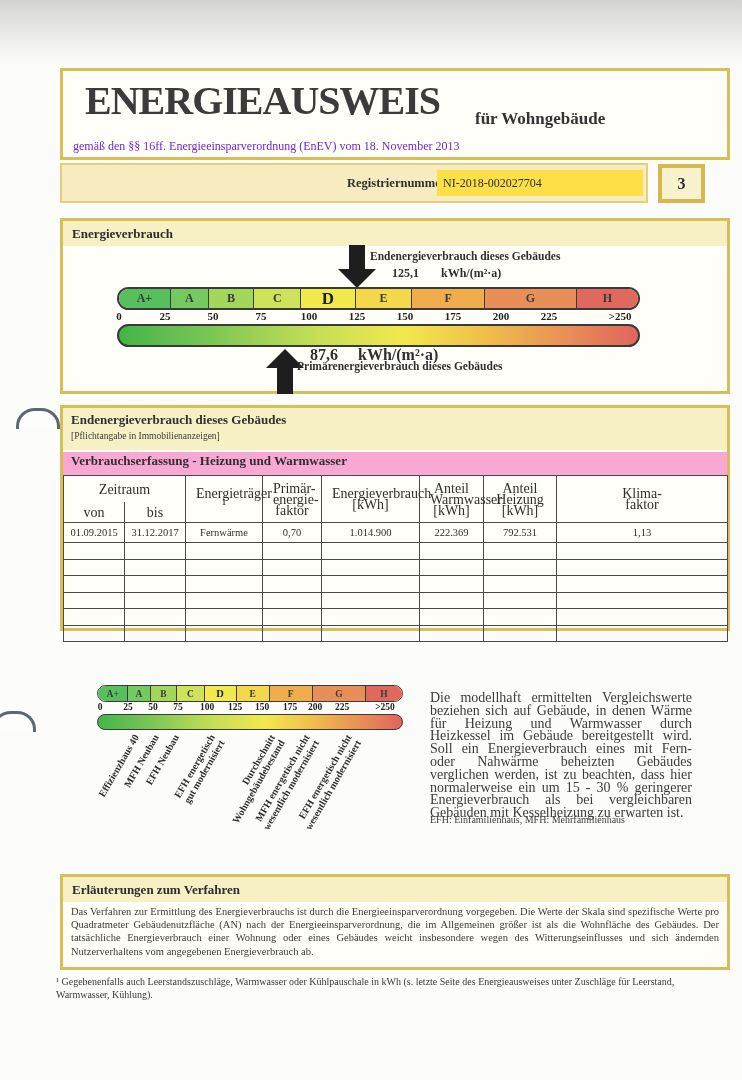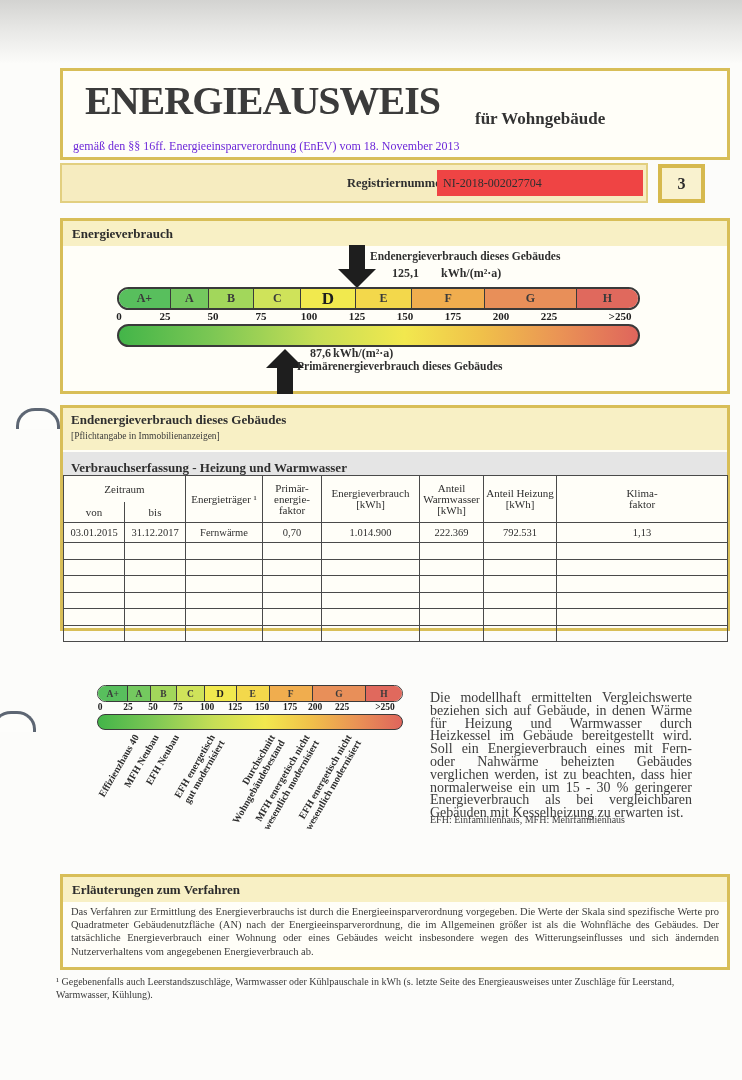--- a/index.html
+++ b/index.html
@@ -12,21 +12,21 @@
   .goldbox{position:absolute;left:60px;width:670px;border:3px solid #d8be58;background:#fffef8;box-sizing:border-box;}
 
   
   .doc-title{position:absolute;left:22px;top:6px;font-size:40px;font-weight:bold;letter-spacing:-1px;color:#3b3b3b;}
   .doc-title-for{position:absolute;left:412px;top:38px;font-size:17px;font-weight:bold;color:#333;}
   .doc-subtitle{position:absolute;left:10px;top:68px;font-size:12px;color:#6d28d9;}
   .hbar{position:absolute;left:60px;top:163px;width:588px;height:40px;border:2px solid #e2cf80;
         background:#f6ecc0;box-sizing:border-box;}
   .hbar-label{position:absolute;left:12px;top:11px;font-size:12.5px;font-weight:bold;}
   .reg-label{position:absolute;left:285px;top:11px;font-size:12.5px;font-weight:bold;}
-  .reg-patch{position:absolute;left:375px;top:5px;width:206px;height:26px;background:#ef4444;
+  .reg-patch{position:absolute;left:375px;top:5px;width:206px;height:26px;background:#fde047;
         display:flex;align-items:center;padding-left:6px;box-sizing:border-box;font-size:12px;}
   .pagebox{position:absolute;left:658px;top:164px;width:47px;height:39px;border:4px solid #d6b94e;
         background:#f9f2cf;display:flex;align-items:center;justify-content:center;
         font-size:16px;font-weight:bold;box-sizing:border-box;}
 
   .sec-title{position:absolute;left:0;top:0;right:0;height:25px;background:#f8f0c5;
         font-size:13px;font-weight:bold;padding:5px 0 0 9px;box-sizing:border-box;color:#2c2c2c;}
 
   
   .bandbar{position:absolute;left:117px;top:287px;width:523px;height:23px;display:flex;
@@ -37,34 +37,34 @@
   .seg-em{font-size:17px;color:#1d1d1d;}
   .tickrow{position:absolute;left:117px;top:310px;width:523px;height:13px;font-weight:bold;font-size:11px;color:#222;}
   .tick{position:absolute;transform:translateX(-50%);white-space:nowrap;}
   .gradbar{position:absolute;left:117px;top:324px;width:523px;height:23px;border:2px solid #3a3a3a;
         border-radius:12px;box-sizing:border-box;
         background:linear-gradient(90deg,#43b549 0%,#7cc754 18%,#c6de56 38%,#f2e84e 55%,#f0c04a 70%,#ea9355 85%,#df655c 100%);}
   .shaft{position:absolute;width:16px;background:#1e1e1e;}
   .head{position:absolute;width:0;height:0;border-left:19px solid transparent;border-right:19px solid transparent;}
   .end-label{position:absolute;left:370px;top:250px;font-size:11.5px;font-weight:bold;}
   .end-value{position:absolute;left:392px;top:266px;font-size:12px;font-weight:bold;display:flex;gap:22px;}
-  .pri-value{position:absolute;left:310px;top:346px;font-size:12px;font-weight:bold;display:flex;gap:2px;}
+  .pri-value{position:absolute;left:310px;top:346px;font-size:16px;font-weight:bold;display:flex;gap:20px;}
   .pri-label{position:absolute;left:297px;top:360px;font-size:11.5px;font-weight:bold;}
 
   
   .vs-strip{position:absolute;top:0;left:0;right:0;height:42px;background:#f8f0c5;}
   .vs-title{position:absolute;left:8px;top:4px;font-size:13px;font-weight:bold;}
   .vs-note{position:absolute;left:8px;top:23px;font-size:9.5px;color:#3a3a3a;}
   .vs-valuebox{position:absolute;left:457px;top:7px;width:172px;height:28px;background:#fdfbf0;
         display:flex;align-items:center;justify-content:center;font-size:13px;font-weight:bold;}
-  .tbl-title{position:absolute;top:44px;left:0;right:0;height:23px;background:#e5e5e5;
-        font-size:13px;font-weight:bold;padding:8px 0 0 8px;box-sizing:border-box;}
+  .tbl-title{position:absolute;top:44px;left:0;right:0;height:23px;background:#f9a8d4;
+        font-size:13px;font-weight:bold;padding:1px 0 0 8px;box-sizing:border-box;}
   table.ct{position:absolute;top:67px;left:0;width:664px;border-collapse:collapse;table-layout:fixed;}
   table.ct th,table.ct td{border:1px solid #4a4a4a;text-align:center;vertical-align:middle;}
-  table.ct th{font-size:11px;font-weight:normal;white-space:pre-line;padding:1px 2px;line-height:11px;}
+  table.ct th{font-size:14px;font-weight:normal;white-space:pre-line;padding:1px 10px;line-height:11px;}
   table.ct td{font-size:10.5px;padding:0 2px;}
   .th-group{border-bottom:none !important;height:24px;}
   .th-sub{border-top:none !important;height:18px;}
   tr.datarow td{height:19px;}
   tr.empty td{height:15.5px;}
 
   
   .bandbar-s{position:absolute;left:97px;top:685px;width:306px;height:17px;display:flex;
         border:1.5px solid #3a3a3a;border-radius:9px;overflow:hidden;background:#fff;box-sizing:border-box;}
   .seg-s{font-size:9.5px;}
@@ -187,21 +187,21 @@
           <th rowspan="2">Klima-
 faktor</th>
         </tr>
         <tr>
           <th class="th-sub">von</th>
           <th class="th-sub">bis</th>
         </tr>
       </thead>
       <tbody id="ctBody">
           <tr class="datarow">
-            <td>03.01.2015</td>
+            <td>01.09.2015</td>
             <td>31.12.2017</td>
             <td>Fernwärme</td>
             <td>0,70</td>
             <td>1.014.900</td>
             <td>222.369</td>
             <td>792.531</td>
             <td>1,13</td>
           </tr>
           <tr class="empty">
             <td></td>

